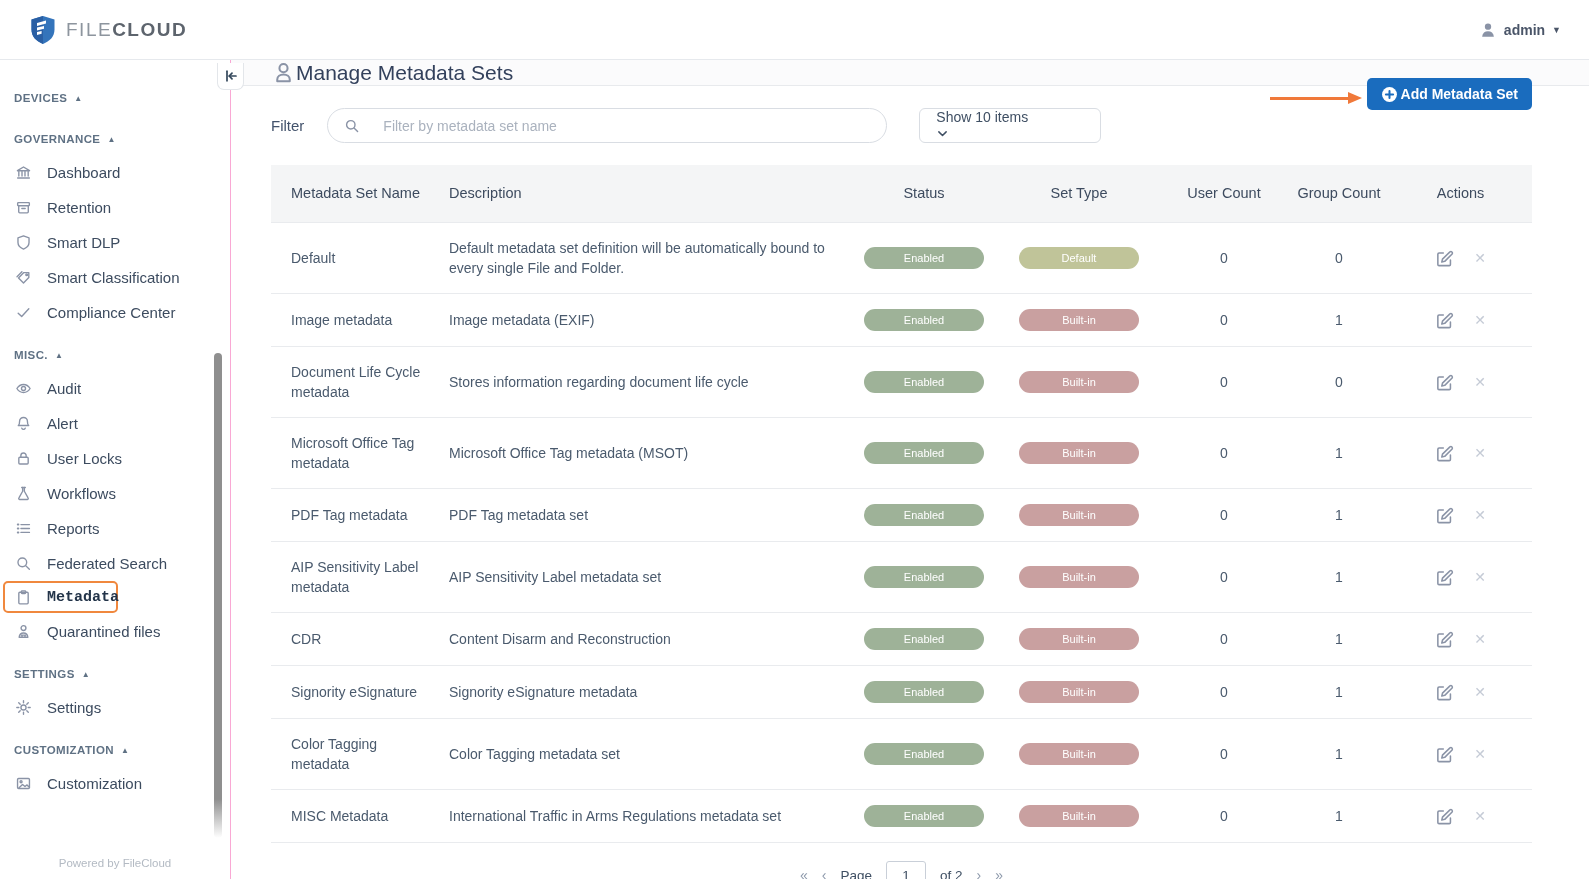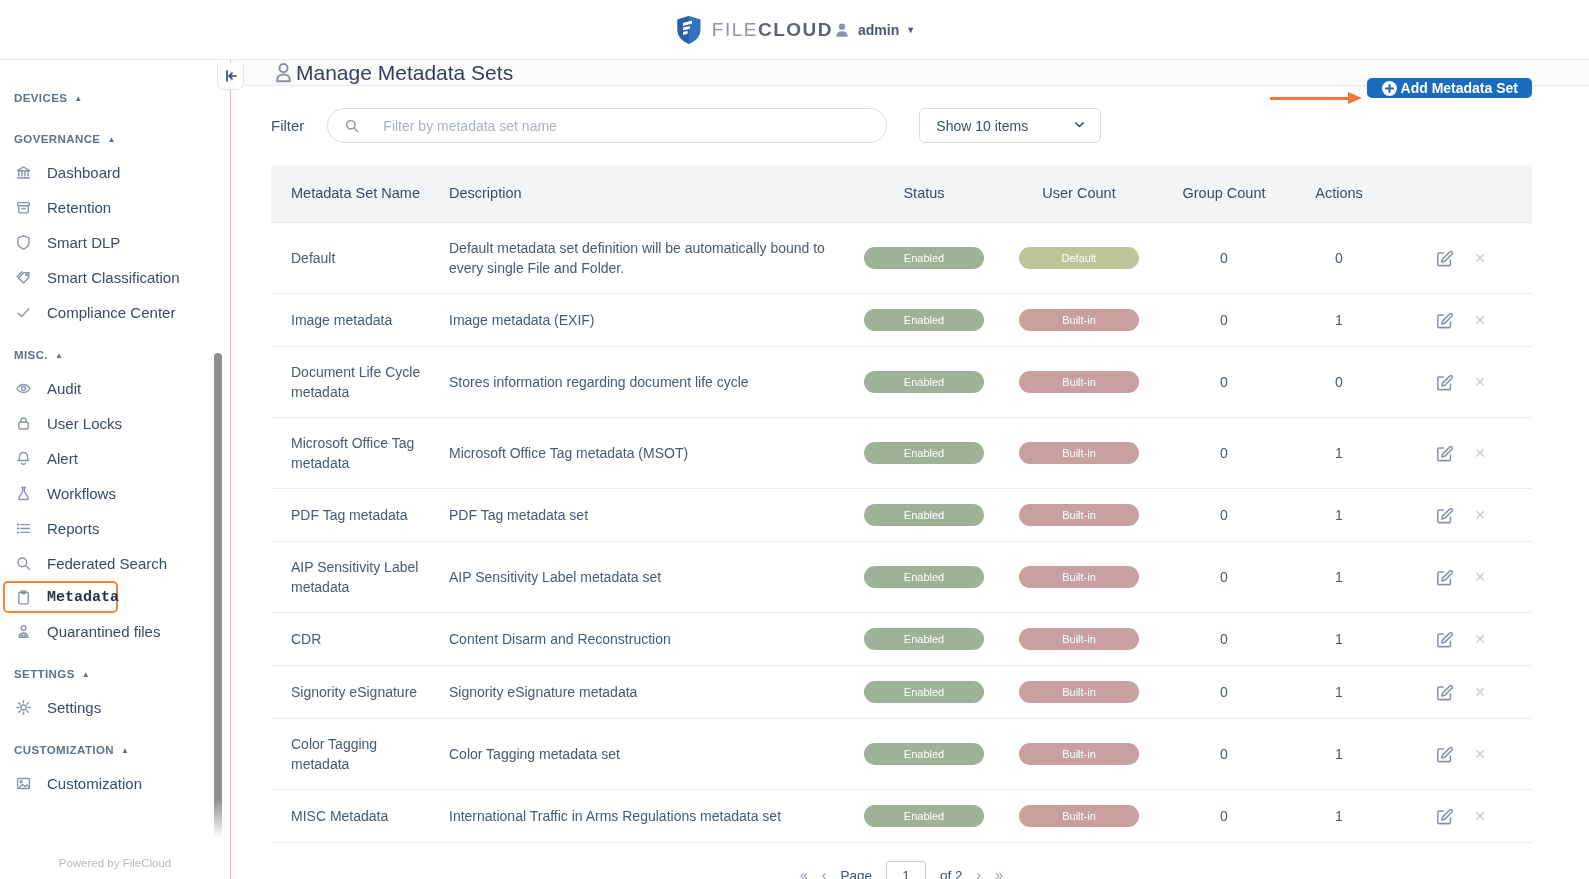--- a/index.html
+++ b/index.html
@@ -1,21 +1,21 @@
 <!DOCTYPE html>
 <html style="--p-enabled: #9eb298; --p-default: #c0c499; --p-builtin: #c9a0a0; --btn: #1a6cbe; --orange: #f0793a; --hl: #f0883e;"><head>
 <meta charset="utf-8">
 <style>
   * { margin:0; padding:0; box-sizing:border-box; }
   html,body { width:1589px; height:879px; overflow:hidden; background:#fff;
     font-family:"Liberation Sans","DejaVu Sans",sans-serif; color:#3c4b5f; }
 
   
   .topbar { height:60px; background:#fff; border-bottom:1px solid #e6e9ed;
-    display:flex; align-items:center; justify-content:center; padding:0 28px 0 30px; }
+    display:flex; align-items:center; justify-content:space-between; padding:0 28px 0 30px; }
   .brand { display:flex; align-items:center; gap:10px; }
   .brand-text { font-size:19px; letter-spacing:1.5px; }
   .brand-file { color:#8d959e; font-weight:400; }
   .brand-cloud { color:#5d646d; font-weight:700; }
   .user-menu { display:flex; align-items:center; gap:7px; cursor:pointer; }
   .user-menu .name { font-size:14px; font-weight:700; color:#4a5568; }
   .caret { font-size:9px; color:#4a5568; }
 
   
   .shell { display:flex; height:819px; }
@@ -40,42 +40,42 @@
     font-size:11.5px; color:#b3bac3; }
   .side-scroll { position:absolute; top:293px; right:8px; width:8px; height:485px;
     background:linear-gradient(#8f8f8f 0 92%,rgba(143,143,143,0) 100%); border-radius:4px; }
 
   
   .main { flex:1; display:flex; flex-direction:column; background:#fff; }
   .page-header { position:relative; height:73px; background:#fbfbfc; border-bottom:1px solid #e8eaed;
     display:flex; align-items:center; padding-left:40px; }
   .page-title-wrap { display:flex; align-items:center; }
   .page-title { font-size:21px; font-weight:500; color:#33415c; }
-  .add-btn { position:absolute; right:58px; top:18px; height:20px; padding:0 14px;
+  .add-btn { position:absolute; right:58px; top:18px; height:32px; padding:0 14px;
     background:var(--btn,#1a6cbe); color:#fff; border:none; border-radius:5px;
     font-size:14px; font-weight:700; display:flex; align-items:center; gap:3px; cursor:pointer;
     font-family:inherit; }
   .annot-arrow { position:absolute; right:228px; top:32px; width:92px; height:12px; }
   .annot-arrow .line { position:absolute; left:0; top:4.5px; width:78px; height:3px; background:var(--orange,#f0793a); }
   .annot-arrow .head { position:absolute; right:0; top:0; width:0; height:0;
     border-left:14px solid var(--orange,#f0793a); border-top:6px solid transparent; border-bottom:6px solid transparent; }
 
   .content { padding:22px 58px 0 40px; }
 
   
   .filter-row { display:flex; align-items:center; margin-bottom:22px; }
   .filter-label { font-size:15px; color:#42526b; margin-right:23px; }
   .search-pill { display:flex; align-items:center; gap:23px; width:560px; height:35px;
     border:1px solid #d9dde3; border-radius:18px; padding:0 16px; background:#fff; }
   .search-pill input { border:none; outline:none; flex:1; font-size:14px; color:#3c4b5f;
     font-family:inherit; background:transparent; }
   .search-pill input::placeholder { color:#aab2be; }
   .show-select { margin-left:32px; width:182px; height:35px; border:1px solid #d9dde3;
-    border-radius:6px; background:#fff; display:flex; align-items:center; justify-content:space-between;
-    padding:0 14px 0 16px; font-size:14px; color:#3f4f63; cursor:pointer; }
+    border-radius:6px; background:#fff; display:flex; align-items:flex-start; justify-content:space-between;
+    padding:0 14px 0 16px; font-size:14px; color:#3f4f63; cursor:pointer;flex-direction:column; }
   .show-select .caret { font-size:11px; color:#56masking6b7a; color:#566b7a; }
 
   
   .tbl { width:1261px; }
   .tr { display:grid; grid-template-columns:178px 400px 150px 160px 130px 100px 143px;
     align-items:center; border-bottom:1px solid #e9ebee; }
   .thead { background:#f4f5f6; border-bottom:1px solid #e9ebee; min-height:58px; }
   .th { font-size:14.5px; font-weight:400; color:#3d4b5f; padding:10px 0; line-height:19px; }
   .td { font-size:14px; color:#4a5a6d; line-height:20px; padding:15px 0; }
   .cell-name { padding-left:20px; padding-right:14px; }
@@ -209,34 +209,34 @@
               <svg width="17" height="17" viewBox="0 0 16 16" fill="none" stroke="#8a93a6" stroke-width="1.3" stroke-linecap="round" stroke-linejoin="round">
                 <path d="M1.8 8S4.2 4.2 8 4.2 14.2 8 14.2 8 11.8 11.8 8 11.8 1.8 8 1.8 8z"></path>
                 <circle cx="8" cy="8" r="1.9"></circle>
               </svg>
             </span>
             <span class="lbl">Audit</span>
           </div>
           <div class="nav-item">
             <span class="icn">
               <svg width="17" height="17" viewBox="0 0 16 16" fill="none" stroke="#8a93a6" stroke-width="1.3" stroke-linecap="round" stroke-linejoin="round">
+                <path d="M8 2.3a3.7 3.7 0 0 0-3.7 3.7c0 3-1.2 3.9-1.2 3.9h9.8s-1.2-.9-1.2-3.9A3.7 3.7 0 0 0 8 2.3z"></path>
+                <path d="M6.4 12.4a1.7 1.7 0 0 0 3.2 0"></path>
+              </svg>
+            </span>
+            <span class="lbl">Alert</span>
+          </div>
+          <div class="nav-item">
+            <span class="icn">
+              <svg width="17" height="17" viewBox="0 0 16 16" fill="none" stroke="#8a93a6" stroke-width="1.3" stroke-linecap="round" stroke-linejoin="round">
                 <rect x="3.6" y="6.8" width="8.8" height="6.4" rx="1"></rect>
                 <path d="M5.5 6.8V5.3a2.5 2.5 0 0 1 5 0v1.5"></path>
               </svg>
             </span>
             <span class="lbl">User Locks</span>
-          </div>
-          <div class="nav-item">
-            <span class="icn">
-              <svg width="17" height="17" viewBox="0 0 16 16" fill="none" stroke="#8a93a6" stroke-width="1.3" stroke-linecap="round" stroke-linejoin="round">
-                <path d="M8 2.3a3.7 3.7 0 0 0-3.7 3.7c0 3-1.2 3.9-1.2 3.9h9.8s-1.2-.9-1.2-3.9A3.7 3.7 0 0 0 8 2.3z"></path>
-                <path d="M6.4 12.4a1.7 1.7 0 0 0 3.2 0"></path>
-              </svg>
-            </span>
-            <span class="lbl">Alert</span>
           </div>
           <div class="nav-item">
             <span class="icn">
               <svg width="17" height="17" viewBox="0 0 16 16" fill="none" stroke="#8a93a6" stroke-width="1.3" stroke-linecap="round" stroke-linejoin="round">
                 <path d="M6.3 2.3h3.4"></path>
                 <path d="M7.2 2.3v3.6l-3.5 6.2a1 1 0 0 0 .9 1.6h6.8a1 1 0 0 0 .9-1.6L8.8 5.9V2.3"></path>
               </svg>
             </span>
             <span class="lbl">Workflows</span>
           </div>
@@ -361,20 +361,21 @@
               </svg>
           </span>
         </div>
       </div>
 
       <div class="tbl">
         <div class="tr thead" id="table-head">
             <div class="th cell-name">Metadata Set Name</div>
             <div class="th cell-desc">Description</div>
             <div class="th c-center">Status</div>
+            <div class="th c-center">Set Type</div>
             <div class="th c-center">User Count</div>
             <div class="th c-center">Group Count</div>
             <div class="th c-center">Actions</div>
           </div>
         <div id="table-body">
             <div class="tr">
               <div class="td cell-name">Default</div>
               <div class="td cell-desc">Default metadata set definition will be automatically bound to every single File and Folder.</div>
               <div class="td c-center"><span class="pill pill-enabled">Enabled</span></div>
               <div class="td c-center"><span class="pill pill-default">Default</span></div>

